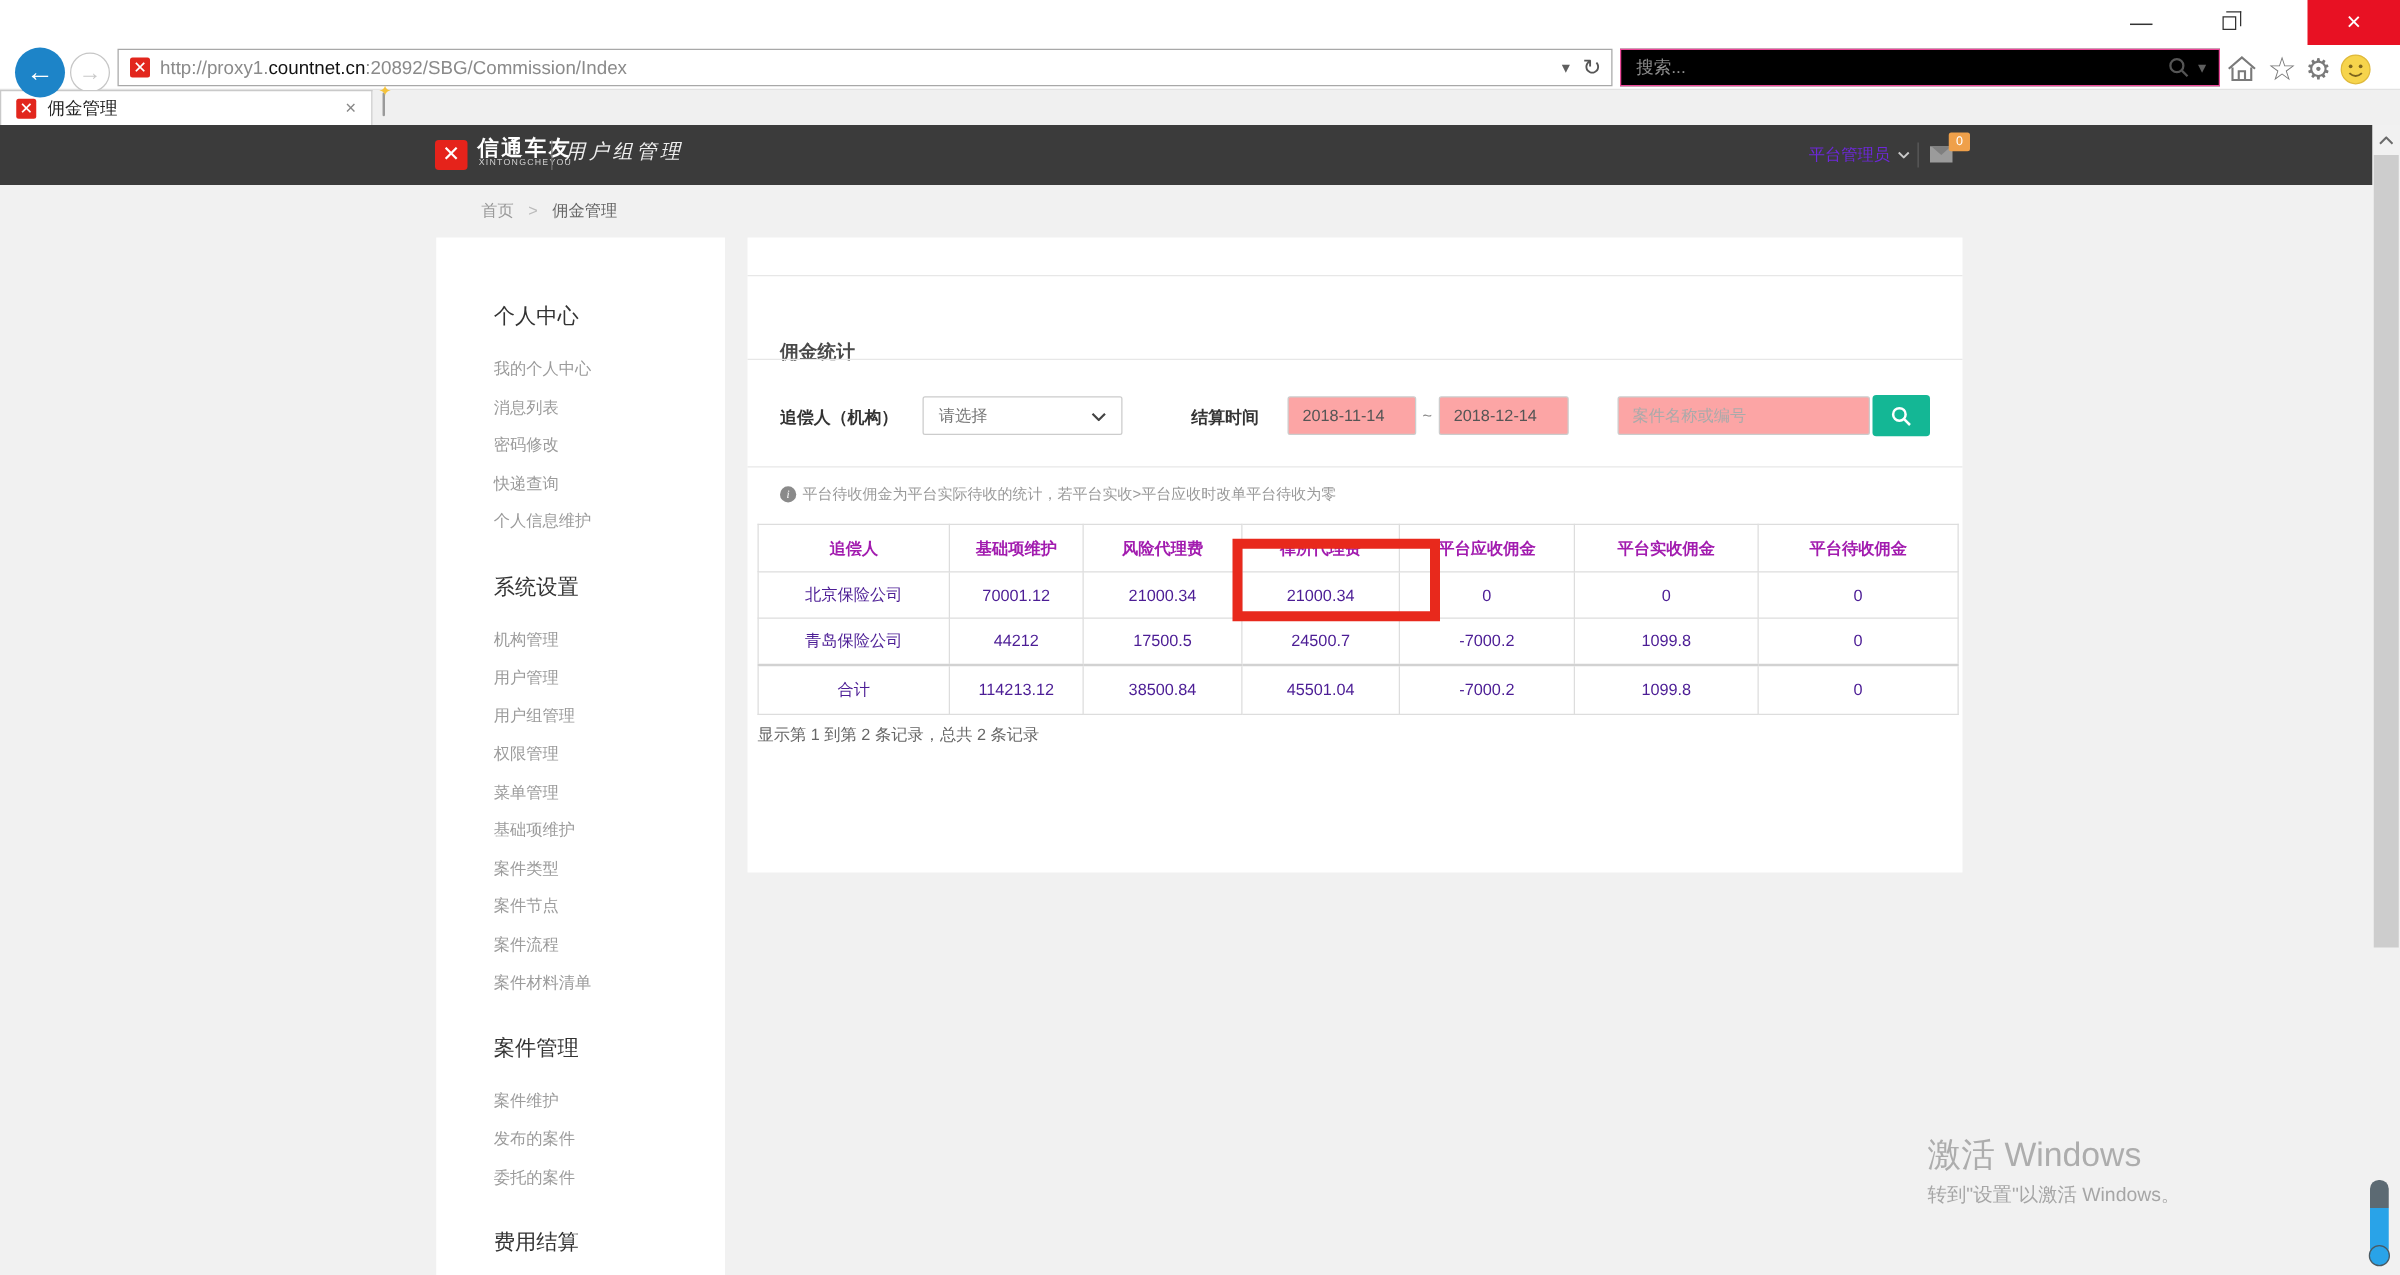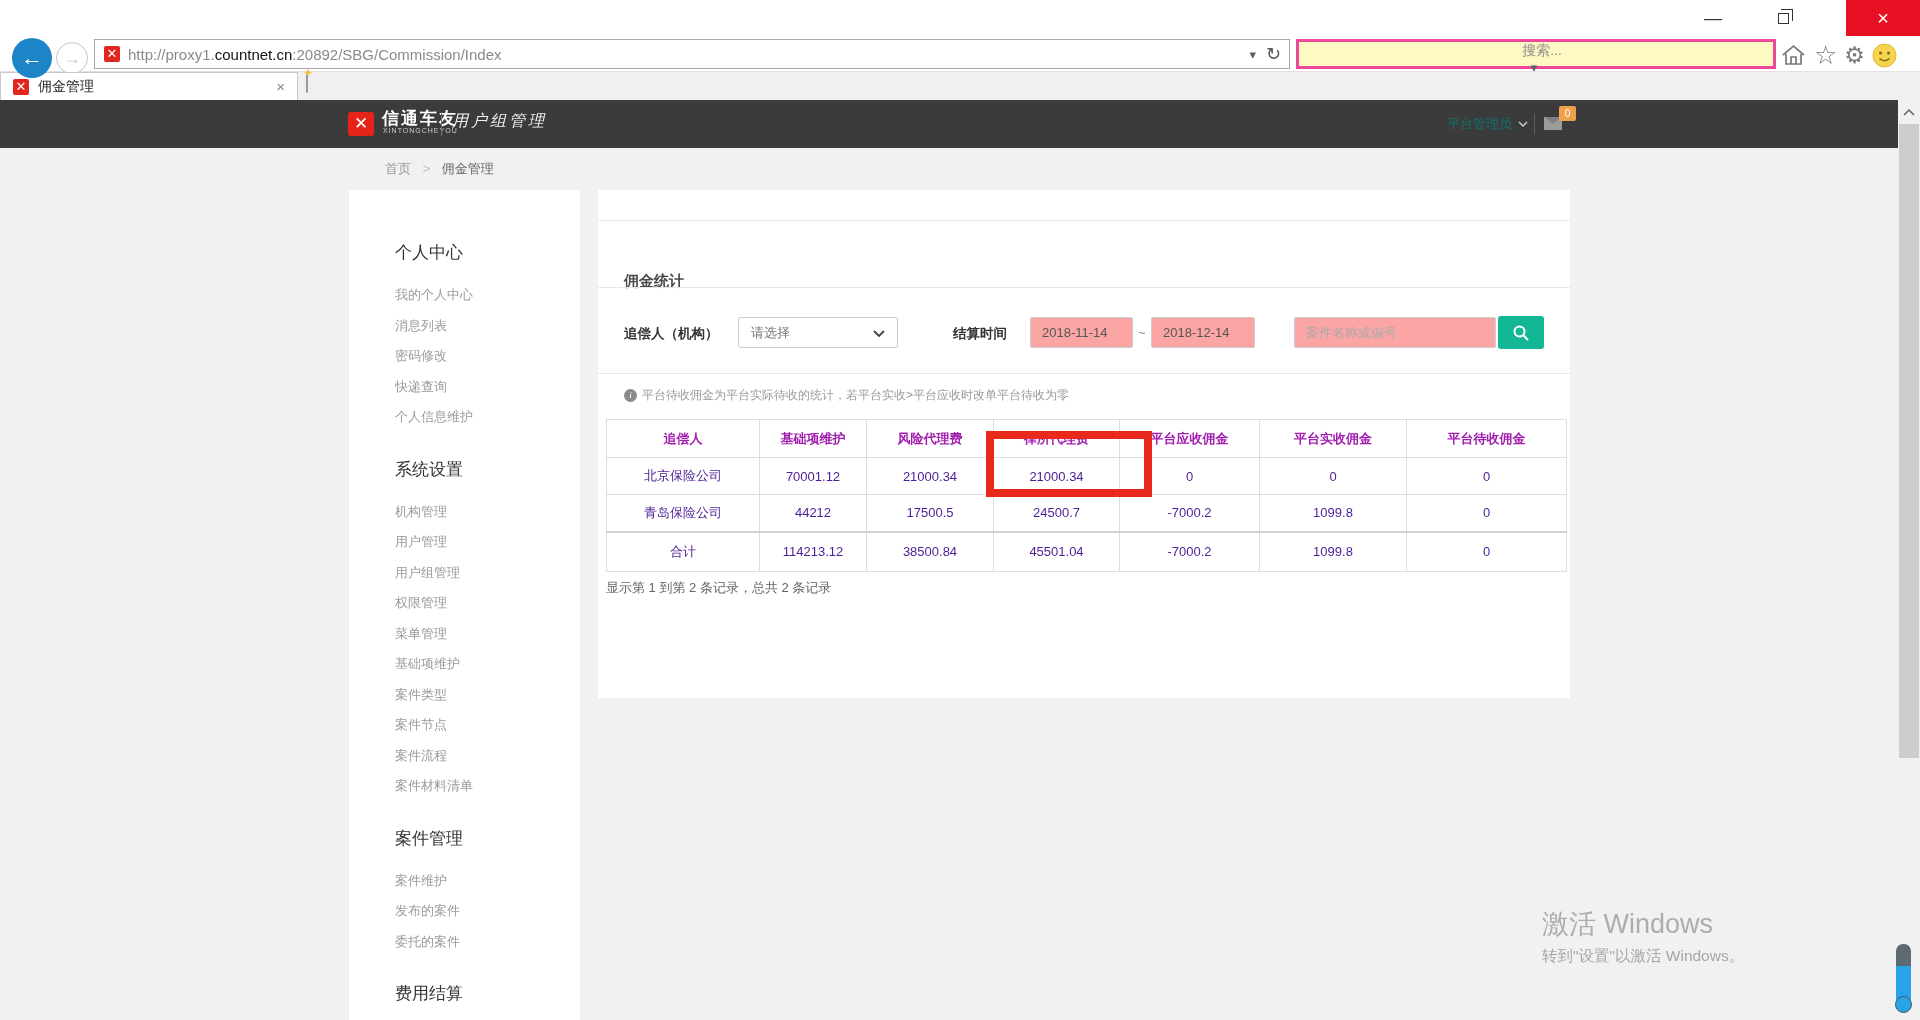--- a/index.html
+++ b/index.html
@@ -25,22 +25,22 @@
       border:1px solid #c6c6c6; color:#c9c9c9; display:flex; align-items:center; justify-content:center; font-size:18px;}
   #urlbar { left:94px; top:39px; width:1196px; height:30px; background:#fff; border:1px solid #a8a8a8;
       display:flex; align-items:center; }
   .favicon { width:16px; height:16px; background:#e2261d; border-radius:2px; color:#fff;
       font-size:13px; line-height:16px; text-align:center; font-weight:bold; flex:0 0 16px;}
   #urlbar .favicon { margin:0 8px 0 9px; }
   #url-text { font-size:15px; color:#8a8a8a; white-space:nowrap; flex:1 1 auto; overflow:hidden;}
   #url-text .domain { color:#111; }
   .bar-icon { color:#5f5f5f; font-size:13px; margin-right:10px; }
   #refresh-icon { font-size:18px; margin-right:8px; color:#555; }
-  #searchbar { left:1296px; top:39px; width:480px; height:30px; background:#fef9c3; border:3px solid #ec4899;
-      display:flex; align-items:center;flex-direction:column; }
+  #searchbar { left:1296px; top:39px; width:480px; height:30px; background:#000000; border:1px solid #ec4899;
+      display:flex; align-items:center; }
   #search-placeholder { color:#8d8d8d; font-size:14px; margin-left:12px; flex:1 1 auto; }
   #toolicons { left:1780px; top:40px; width:140px; height:30px; display:flex; align-items:center; gap:7px;}
 
   #tabrow { left:0; top:72px; width:1920px; height:28px; background:#f0f0f0; }
   #active-tab { left:0; top:72px; width:298px; height:28px; background:#fff;
       border:1px solid #c9c9c9; border-bottom:none; display:flex; align-items:center; }
   #active-tab .favicon { margin:0 9px 0 12px; }
   #tab-title { font-size:14px; color:#222; flex:1 1 auto; }
   #tab-close { color:#888; font-size:15px; margin-right:12px; cursor:pointer; }
   #newtab-btn { left:306px; top:75px; width:20px; height:22px; }
@@ -49,21 +49,21 @@
 
   
   #appheader { left:0; top:100px; width:1898px; height:48px; background:#3b3b3b; }
   #logo-box { left:348px; top:112px; width:26px; height:24px; background:#e5231b; border-radius:3px;
       color:#fff; font-weight:bold; font-size:17px; line-height:23px; text-align:center; }
   #logo-cn { left:382px; top:107px; color:#fff; font-size:17px; font-weight:bold; letter-spacing:2px;}
   #logo-en { left:383px; top:127px; color:#cfcfcf; font-size:7px; letter-spacing:1px; }
   #logo-div { left:441px; top:112px; width:1px; height:24px; background:#6f6f6f; }
   #slogan { left:452px; top:111px; color:#efefef; font-size:16px; font-style:italic;
       font-family:"DejaVu Serif","Liberation Serif",serif; letter-spacing:3px;}
-  #usermenu { left:1447px; top:100px; height:48px; display:flex; align-items:center; color:#0f766e; font-size:13px;}
+  #usermenu { left:1447px; top:100px; height:48px; display:flex; align-items:center; color:#6d28d9; font-size:13px;}
   #user-caret { margin-left:6px; }
   #hdr-div2 { left:1534px; top:114px; width:1px; height:20px; background:#5d5d5d; }
   #mail-icon { left:1544px; top:117px; width:18px; height:13px; background:#9b9b9b; position:absolute;}
   #mail-icon:before { content:""; position:absolute; left:1px; top:0; border-left:8px solid transparent;
       border-right:8px solid transparent; border-top:7px solid #7f7f7f; }
   #mail-badge { left:1559px; top:106px; min-width:17px; height:15px; background:#efa04a; border-radius:2px;
       color:#fff; font-size:10px; line-height:15px; text-align:center; padding:0 3px; z-index:3;}
 
   
   #breadcrumb { left:385px; top:160px; font-size:13px; color:#999; }

